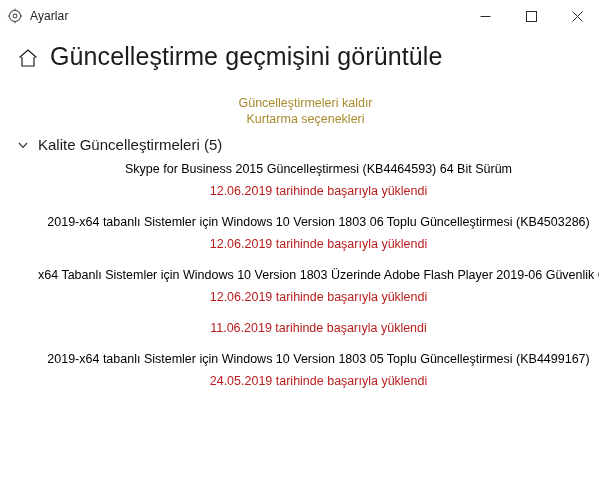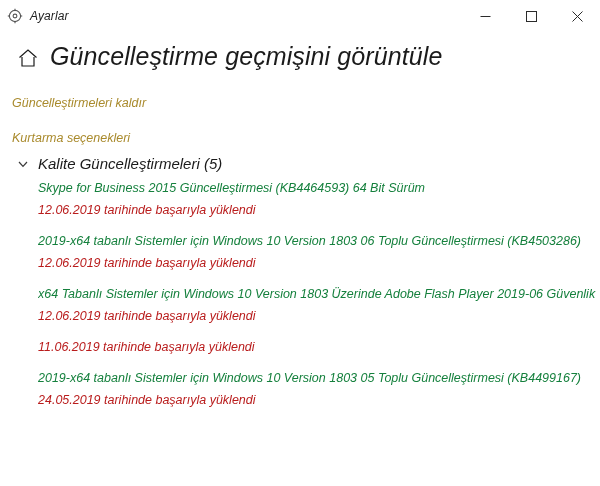--- a/index.html
+++ b/index.html
@@ -14,21 +14,20 @@
     color: #1a1a1a;
     overflow: hidden;
   }
   .window {
     position: relative;
     width: 600px;
     height: 486px;
     background: #ffffff;
     display: flex;
     flex-direction: column;
-    font-style: italic;
   }
 
   
   .titlebar {
     height: 32px;
     display: flex;
     align-items: center;
     background: #ffffff;
     flex: 0 0 auto;
   }
@@ -80,25 +79,25 @@
     line-height: 32px;
     letter-spacing: 0.1px;
   }
 
   
   .content {
     flex: 1 1 auto;
     padding: 0 1px 0 12px;
     overflow: hidden;
     position: relative;
+    text-align: center;
   }
   .link {
     color: #a98a2c;
     font-size: 12.5px;
-    margin-top: 19px;
     display: block;
     text-decoration: none;
     line-height: 16px;
   }
   .link.first { margin-top: 23px; }
 
   .section-title {
     font-size: 17px;
     color: #1b1b1b;
     margin-top: 22px;
@@ -128,21 +127,21 @@
   .chev svg { display: block; }
 
   .items {
     margin-top: 6px;
     padding-left: 26px;
   }
   .item {
     margin-bottom: 14px;
   }
   .item-title {
-    color: #15803d;
+    color: #000000;
     font-size: 12.5px;
     line-height: 17px;
     display: block;
     text-decoration: none;
     white-space: nowrap;
     overflow: hidden;
   }
   .item-sub {
     color: #b91c1c;
     font-size: 12.5px;

